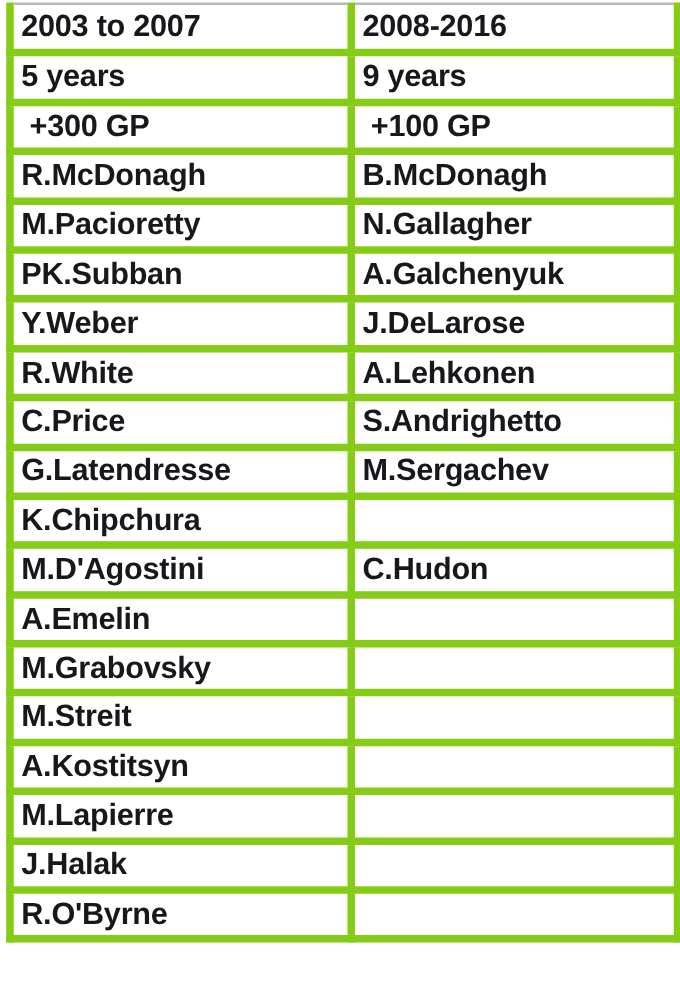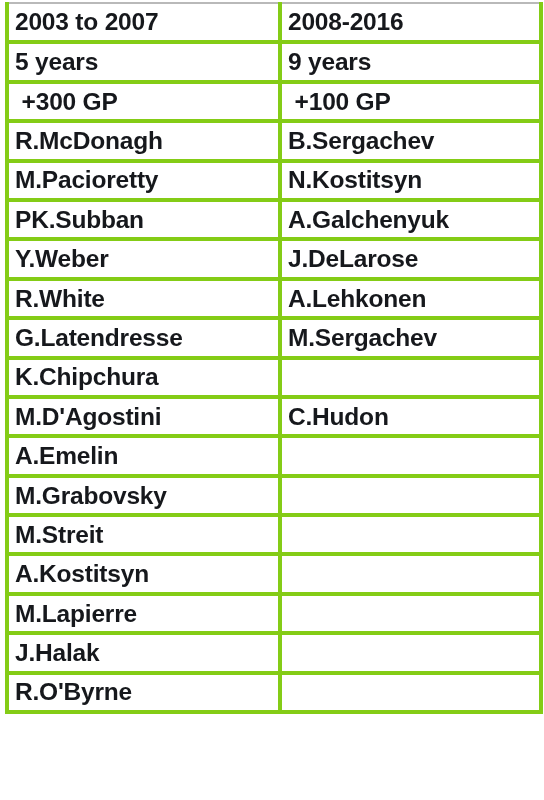--- a/index.html
+++ b/index.html
@@ -30,21 +30,21 @@
   }
 
   table.comparison-table col.col-left  { width: 273px; }
   table.comparison-table col.col-right { width: 261px; }
 
   table.comparison-table tr {
     height: 39.4px;
   }
 
   table.comparison-table td {
-    border: 4px solid #84cc16;
+    border: 6px solid #84cc16;
     border-top-color: #dcdcdc;
     padding: 0 0 0 6px;
     vertical-align: middle;
     font-size: 24.5px;
     line-height: 1.05;
     letter-spacing: -0.2px;
     color: #16181c;
     font-weight: 600;
     white-space: pre;
     overflow: hidden;
@@ -78,37 +78,41 @@
         <tr>
           <td>5 years</td>
           <td>9 years</td>
         </tr>
         <tr>
           <td> +300 GP</td>
           <td> +100 GP</td>
         </tr>
         <tr>
           <td>R.McDonagh</td>
-          <td>B.Sergachev</td>
+          <td>B.McDonagh</td>
         </tr>
         <tr>
           <td>M.Pacioretty</td>
-          <td>N.Kostitsyn</td>
+          <td>N.Gallagher</td>
         </tr>
         <tr>
           <td>PK.Subban</td>
           <td>A.Galchenyuk</td>
         </tr>
         <tr>
           <td>Y.Weber</td>
           <td>J.DeLarose</td>
         </tr>
         <tr>
           <td>R.White</td>
           <td>A.Lehkonen</td>
+        </tr>
+        <tr>
+          <td>C.Price</td>
+          <td>S.Andrighetto</td>
         </tr>
         <tr>
           <td>G.Latendresse</td>
           <td>M.Sergachev</td>
         </tr>
         <tr>
           <td>K.Chipchura</td>
           <td class="cell-empty"></td>
         </tr>
         <tr>

